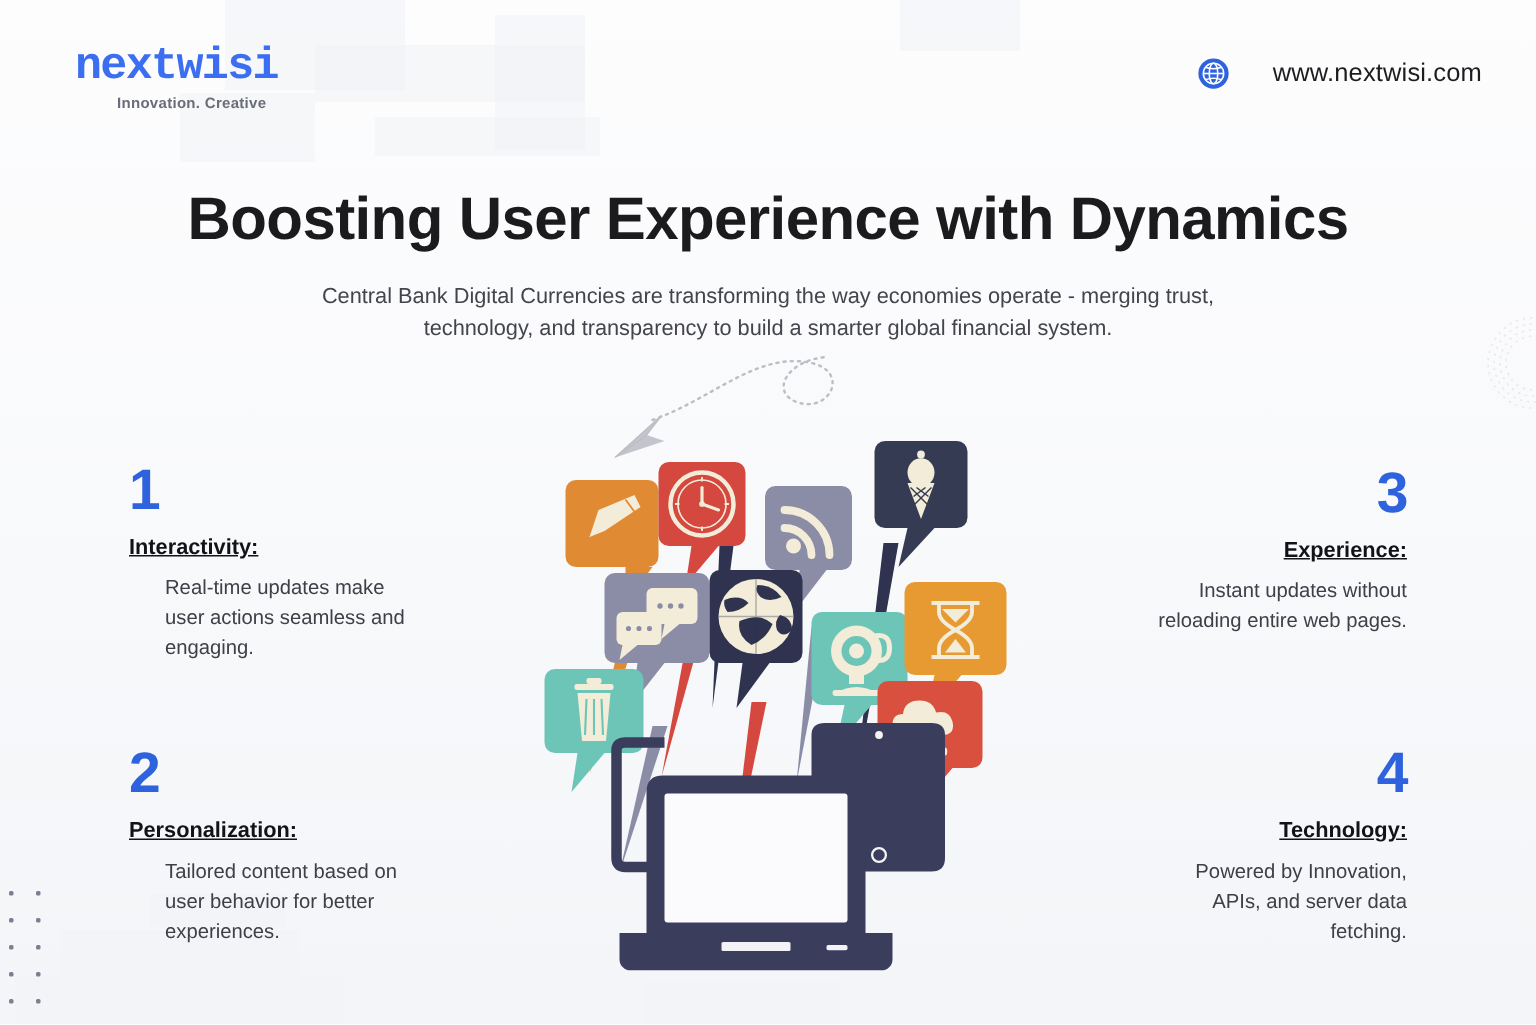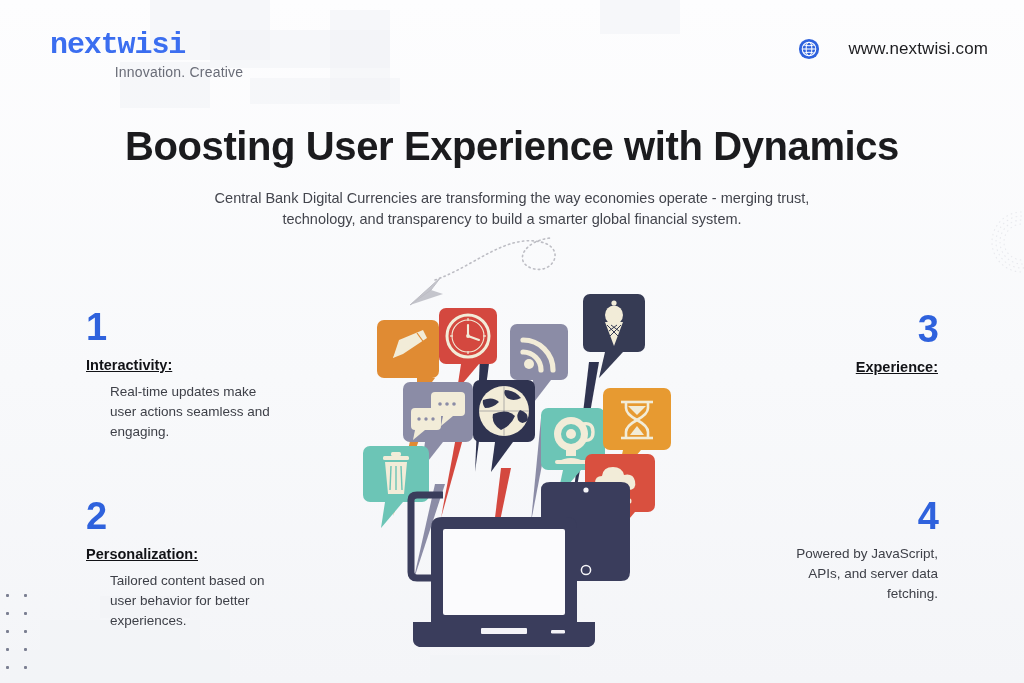--- a/index.html
+++ b/index.html
@@ -51,25 +51,25 @@
   .logo-mark {
     font-size: 30px;
     font-weight: bold;
     letter-spacing: -1.1px;
     color: #3b6ef0;
     line-height: 1;
     font-family: Liberation Mono, monospace;
   }
   .logo-tag {
     margin-top: 4px;
-    text-align: center;
-    font-size: 14px;
+    font-size: 10px;
     color: #6a6d78;
     letter-spacing: .2px;
     padding-left: 28px;
+    font-weight: bold;
   }
 
   .site-wrap {
     position: absolute;
     right: 36px;
     top: 38px;
     display: flex;
     align-items: center;
     gap: 28px;
   }
@@ -224,25 +224,27 @@
 
   <div class="item left i2">
     <div class="item-num">2</div>
     <div class="item-title">Personalization:</div>
     <div class="item-desc">Tailored content based on user behavior for better experiences.</div>
   </div>
 
   <div class="item right i3">
     <div class="item-num">3</div>
     <div class="item-title">Experience:</div>
+    <div class="item-desc">Instant updates without reloading entire web pages.</div>
   </div>
 
   <div class="item right i4">
     <div class="item-num">4</div>
-    <div class="item-desc">Powered by JavaScript, APIs, and server data fetching.</div>
+    <div class="item-title">Technology:</div>
+    <div class="item-desc">Powered by Innovation, APIs, and server data fetching.</div>
   </div>
 
   <svg id="illustration" viewBox="0 0 330 415">
 
     <g opacity=".55">
       <path d="M80 48 C 120 34, 150 2, 186 10 C 212 16, 198 44, 176 36 C 158 29, 170 8, 196 6" fill="none" stroke="#8d8d98" stroke-width="1.6" stroke-dasharray="1.4 3.4" stroke-linecap="round"></path>
       <path d="M55 73 L 86 45 L 76 58 L 88 62 Z" fill="#9a9aa6"></path>
       <path d="M55 73 L 86 45 L 76 58 Z" fill="none" stroke="#8d8d98" stroke-width="1"></path>
     </g>
 

